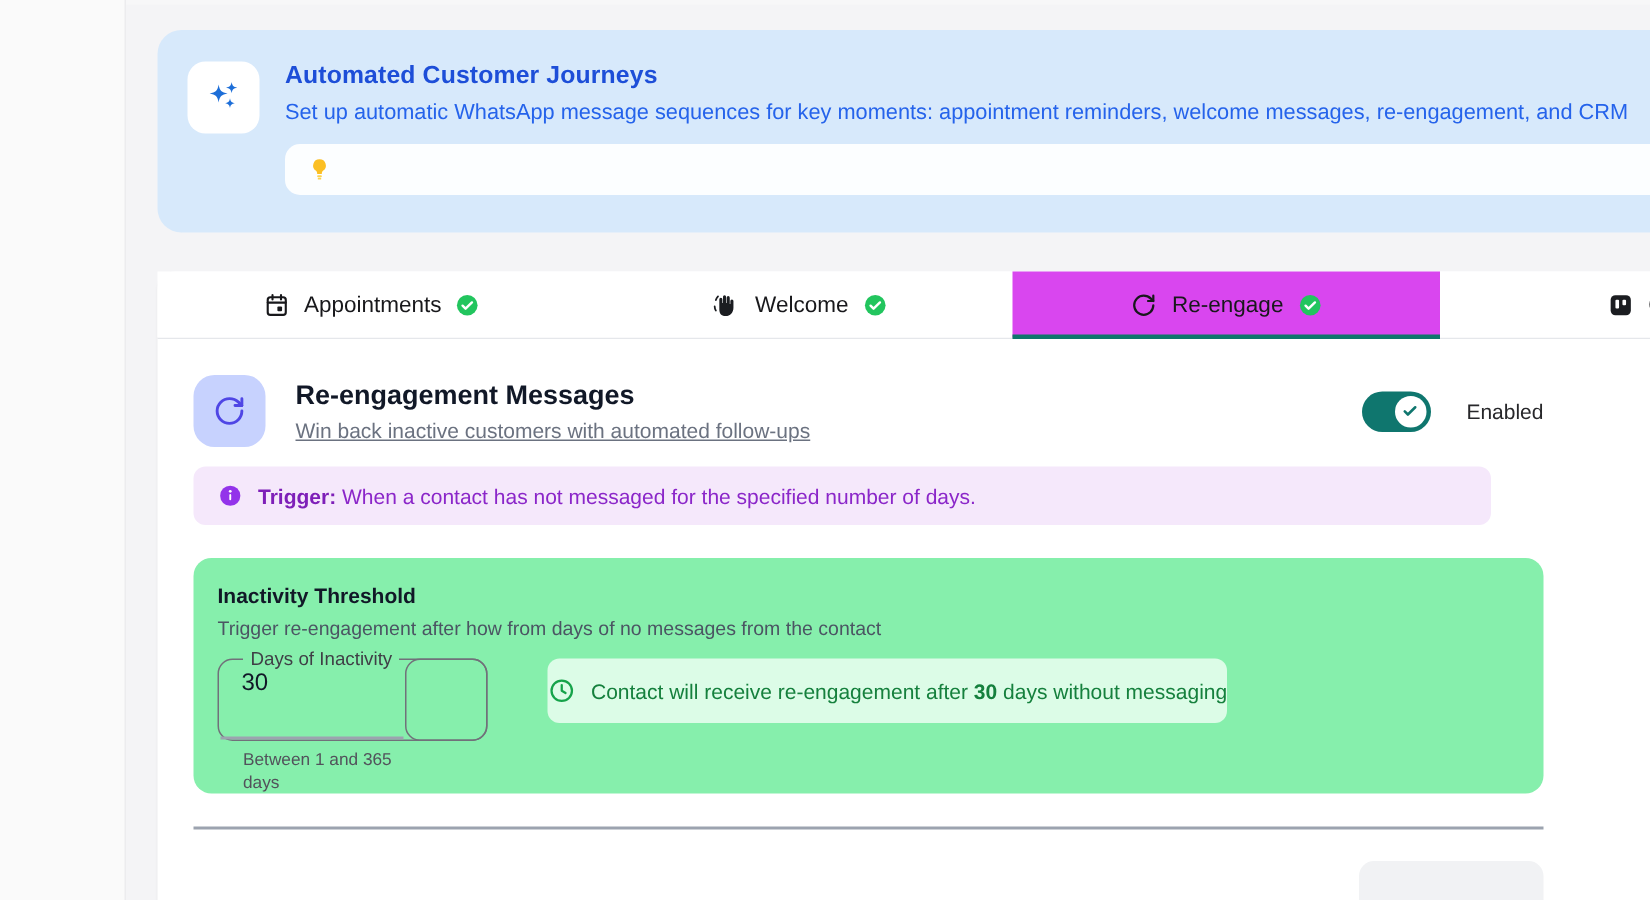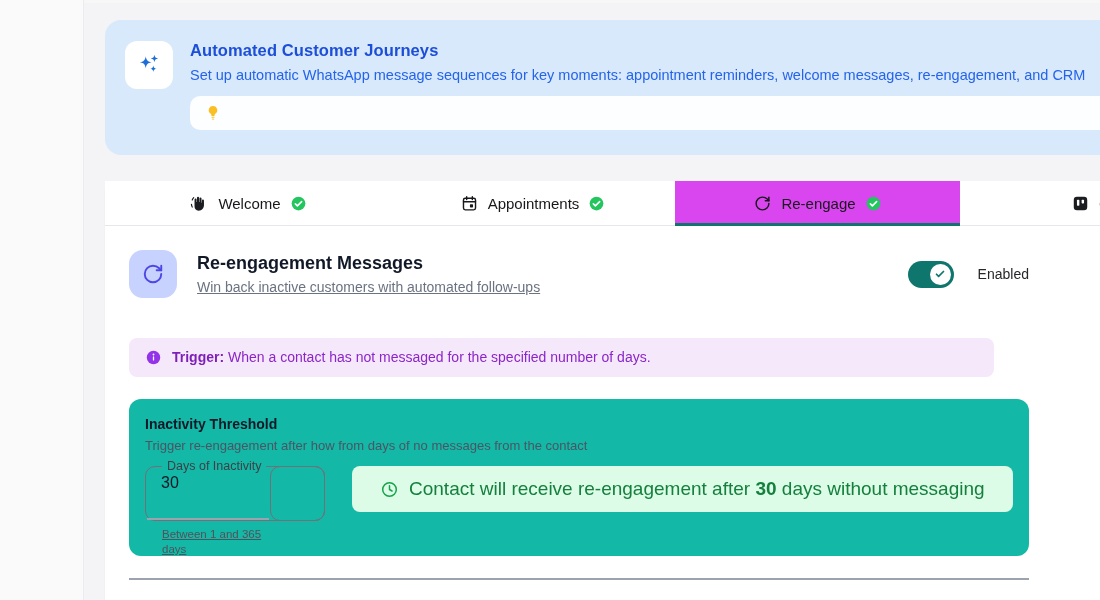--- a/index.html
+++ b/index.html
@@ -33,37 +33,37 @@
   .header-row{display:flex;align-items:center;}
   .header-iconbox{width:48px;height:48px;border-radius:14px;background:#c7d2fe;display:flex;align-items:center;justify-content:center;flex:0 0 auto;}
   .header-texts{margin-left:20px;}
   .panel-title{font-size:18px;font-weight:700;color:#111827;}
   .panel-sub{margin-top:5px;font-size:14px;color:#6b7280;text-decoration:underline;}
   .header-spacer{flex:1;}
   .toggle{width:46px;height:27px;border-radius:20px;background:#0f766e;position:relative;cursor:pointer;flex:0 0 auto;}
   .toggle-knob{position:absolute;top:3px;right:3px;width:21px;height:21px;border-radius:50%;background:#ffffff;display:flex;align-items:center;justify-content:center;}
   .toggle-label{margin-left:24px;font-size:14px;color:#27272a;}
 
-  .trigger-strip{margin-top:40px;width:865px;background:#f5e8fb;border-radius:8px;padding:11px 16px;display:flex;gap:10px;font-size:14px;color:#8b26c9;}
+  .trigger-strip{margin-top:13px;width:865px;background:#f5e8fb;border-radius:8px;padding:11px 16px;display:flex;align-items:center;gap:10px;font-size:14px;color:#8b26c9;}
   .trigger-strip b{font-weight:700;color:#7e1fb8;}
 
-  .threshold-card{margin-top:22px;width:900px;height:157px;background:#14b8a6;border-radius:12px;padding:17px 16px;}
+  .threshold-card{margin-top:22px;width:900px;height:157px;background:#86efac;border-radius:12px;padding:17px 16px;}
   .th-heading{font-size:14px;font-weight:700;color:#111827;}
   .th-desc{margin-top:6px;font-size:13px;color:#4b5563;}
-  .th-row{margin-top:6px;display:flex;align-items:flex-start;gap:27px;}
+  .th-row{margin-top:6px;display:flex;align-items:flex-start;gap:40px;}
 
   .field-wrap{position:relative;width:180px;flex:0 0 auto;}
   .field-outline{margin:0;width:180px;height:62px;border:1.5px solid #71717a;border-radius:10px;padding:0 0 0 14px;background:transparent;}
   .field-outline legend{font-size:12.5px;color:#3f3f46;padding:0 5px;margin-left:2px;}
   .field-input{border:none;outline:none;background:transparent;font-family:"Liberation Sans",sans-serif;font-size:16px;color:#111827;width:110px;padding:1px 0 0 1px;}
   .trailing-artifact{position:absolute;top:7px;bottom:0;right:0;width:55px;border:1.5px solid #71717a;border-radius:10px;pointer-events:none;}
   .field-underline{position:absolute;left:2px;bottom:1px;width:122px;height:2px;background:#9ca3af;}
-  .field-helper{margin:6px 0 0 17px;width:120px;font-size:11.5px;line-height:1.3;color:#52525b;text-decoration:underline;}
-
-  .note-box{margin-top:7px;background:#dcfce7;border-radius:8px;padding:12px 28px;display:flex;align-items:center;gap:10px;font-size:19px;color:#15803d;}
+  .field-helper{margin:6px 0 0 17px;width:120px;font-size:11.5px;line-height:1.3;color:#52525b;}
+
+  .note-box{margin-top:7px;background:#dcfce7;border-radius:8px;padding:12px 0;display:flex;align-items:center;gap:10px;font-size:14px;color:#15803d;}
   .note-box b{font-weight:700;}
 
   .divider{margin-top:22px;width:900px;height:2px;background:#9ca3af;}
   .footer-row{margin-top:21px;width:900px;display:flex;justify-content:flex-end;}
   .save-btn{width:123px;height:40px;border:none;background:#f1f2f4;border-radius:10px;cursor:pointer;}
 
   svg{display:block;}
 </style>
 </head>
 <body>
@@ -95,43 +95,43 @@
         </span>
       </div>
     </div>
   </div>
 
   <div class="card">
     <div class="tabs">
 
       <div class="tab">
         <span>
-          <svg width="19" height="19" viewBox="0 0 24 24">
-            <path d="M7 12V7a1.3 1.3 0 0 1 2.6 0v3h.5V4.8a1.3 1.3 0 0 1 2.6 0V10h.5V5.6a1.3 1.3 0 0 1 2.6 0V11h.5V8.4a1.3 1.3 0 0 1 2.6 0V14c0 4.1-2.7 7-6.6 7C8.4 21 7 18.6 7 15.5z" fill="#1b1d21"></path>
-            <path d="M4.1 7.6A7 7 0 0 1 5.9 4.5M3.1 13a7.2 7.2 0 0 0 1 3.5" stroke="#1b1d21" stroke-width="1.5" fill="none" stroke-linecap="round"></path>
-          </svg>
-        </span>
-        <span>Welcome</span>
-        <span>
-          <svg width="15" height="15" viewBox="0 0 24 24">
-            <circle cx="12" cy="12" r="11" fill="#22c55e"></circle>
-            <path d="M7 12.5l3.2 3.2L17 9" stroke="#ffffff" stroke-width="2.6" fill="none" stroke-linecap="round" stroke-linejoin="round"></path>
-          </svg>
-        </span>
-      </div>
-
-      <div class="tab">
-        <span>
           <svg width="17" height="17" viewBox="0 0 24 24" fill="none" stroke="#18181b" stroke-width="2" stroke-linecap="round">
             <rect x="3.5" y="4.5" width="17" height="16.5" rx="2.5"></rect>
             <path d="M8 2.5v4M16 2.5v4M3.5 9.5h17"></path>
             <rect x="12.6" y="13.2" width="4.4" height="4.4" rx="1" fill="#18181b" stroke="none"></rect>
           </svg>
         </span>
         <span>Appointments</span>
+        <span>
+          <svg width="15" height="15" viewBox="0 0 24 24">
+            <circle cx="12" cy="12" r="11" fill="#22c55e"></circle>
+            <path d="M7 12.5l3.2 3.2L17 9" stroke="#ffffff" stroke-width="2.6" fill="none" stroke-linecap="round" stroke-linejoin="round"></path>
+          </svg>
+        </span>
+      </div>
+
+      <div class="tab">
+        <span>
+          <svg width="19" height="19" viewBox="0 0 24 24">
+            <path d="M7 12V7a1.3 1.3 0 0 1 2.6 0v3h.5V4.8a1.3 1.3 0 0 1 2.6 0V10h.5V5.6a1.3 1.3 0 0 1 2.6 0V11h.5V8.4a1.3 1.3 0 0 1 2.6 0V14c0 4.1-2.7 7-6.6 7C8.4 21 7 18.6 7 15.5z" fill="#1b1d21"></path>
+            <path d="M4.1 7.6A7 7 0 0 1 5.9 4.5M3.1 13a7.2 7.2 0 0 0 1 3.5" stroke="#1b1d21" stroke-width="1.5" fill="none" stroke-linecap="round"></path>
+          </svg>
+        </span>
+        <span>Welcome</span>
         <span>
           <svg width="15" height="15" viewBox="0 0 24 24">
             <circle cx="12" cy="12" r="11" fill="#22c55e"></circle>
             <path d="M7 12.5l3.2 3.2L17 9" stroke="#ffffff" stroke-width="2.6" fill="none" stroke-linecap="round" stroke-linejoin="round"></path>
           </svg>
         </span>
       </div>
 
       <div class="tab active">
         <span>

